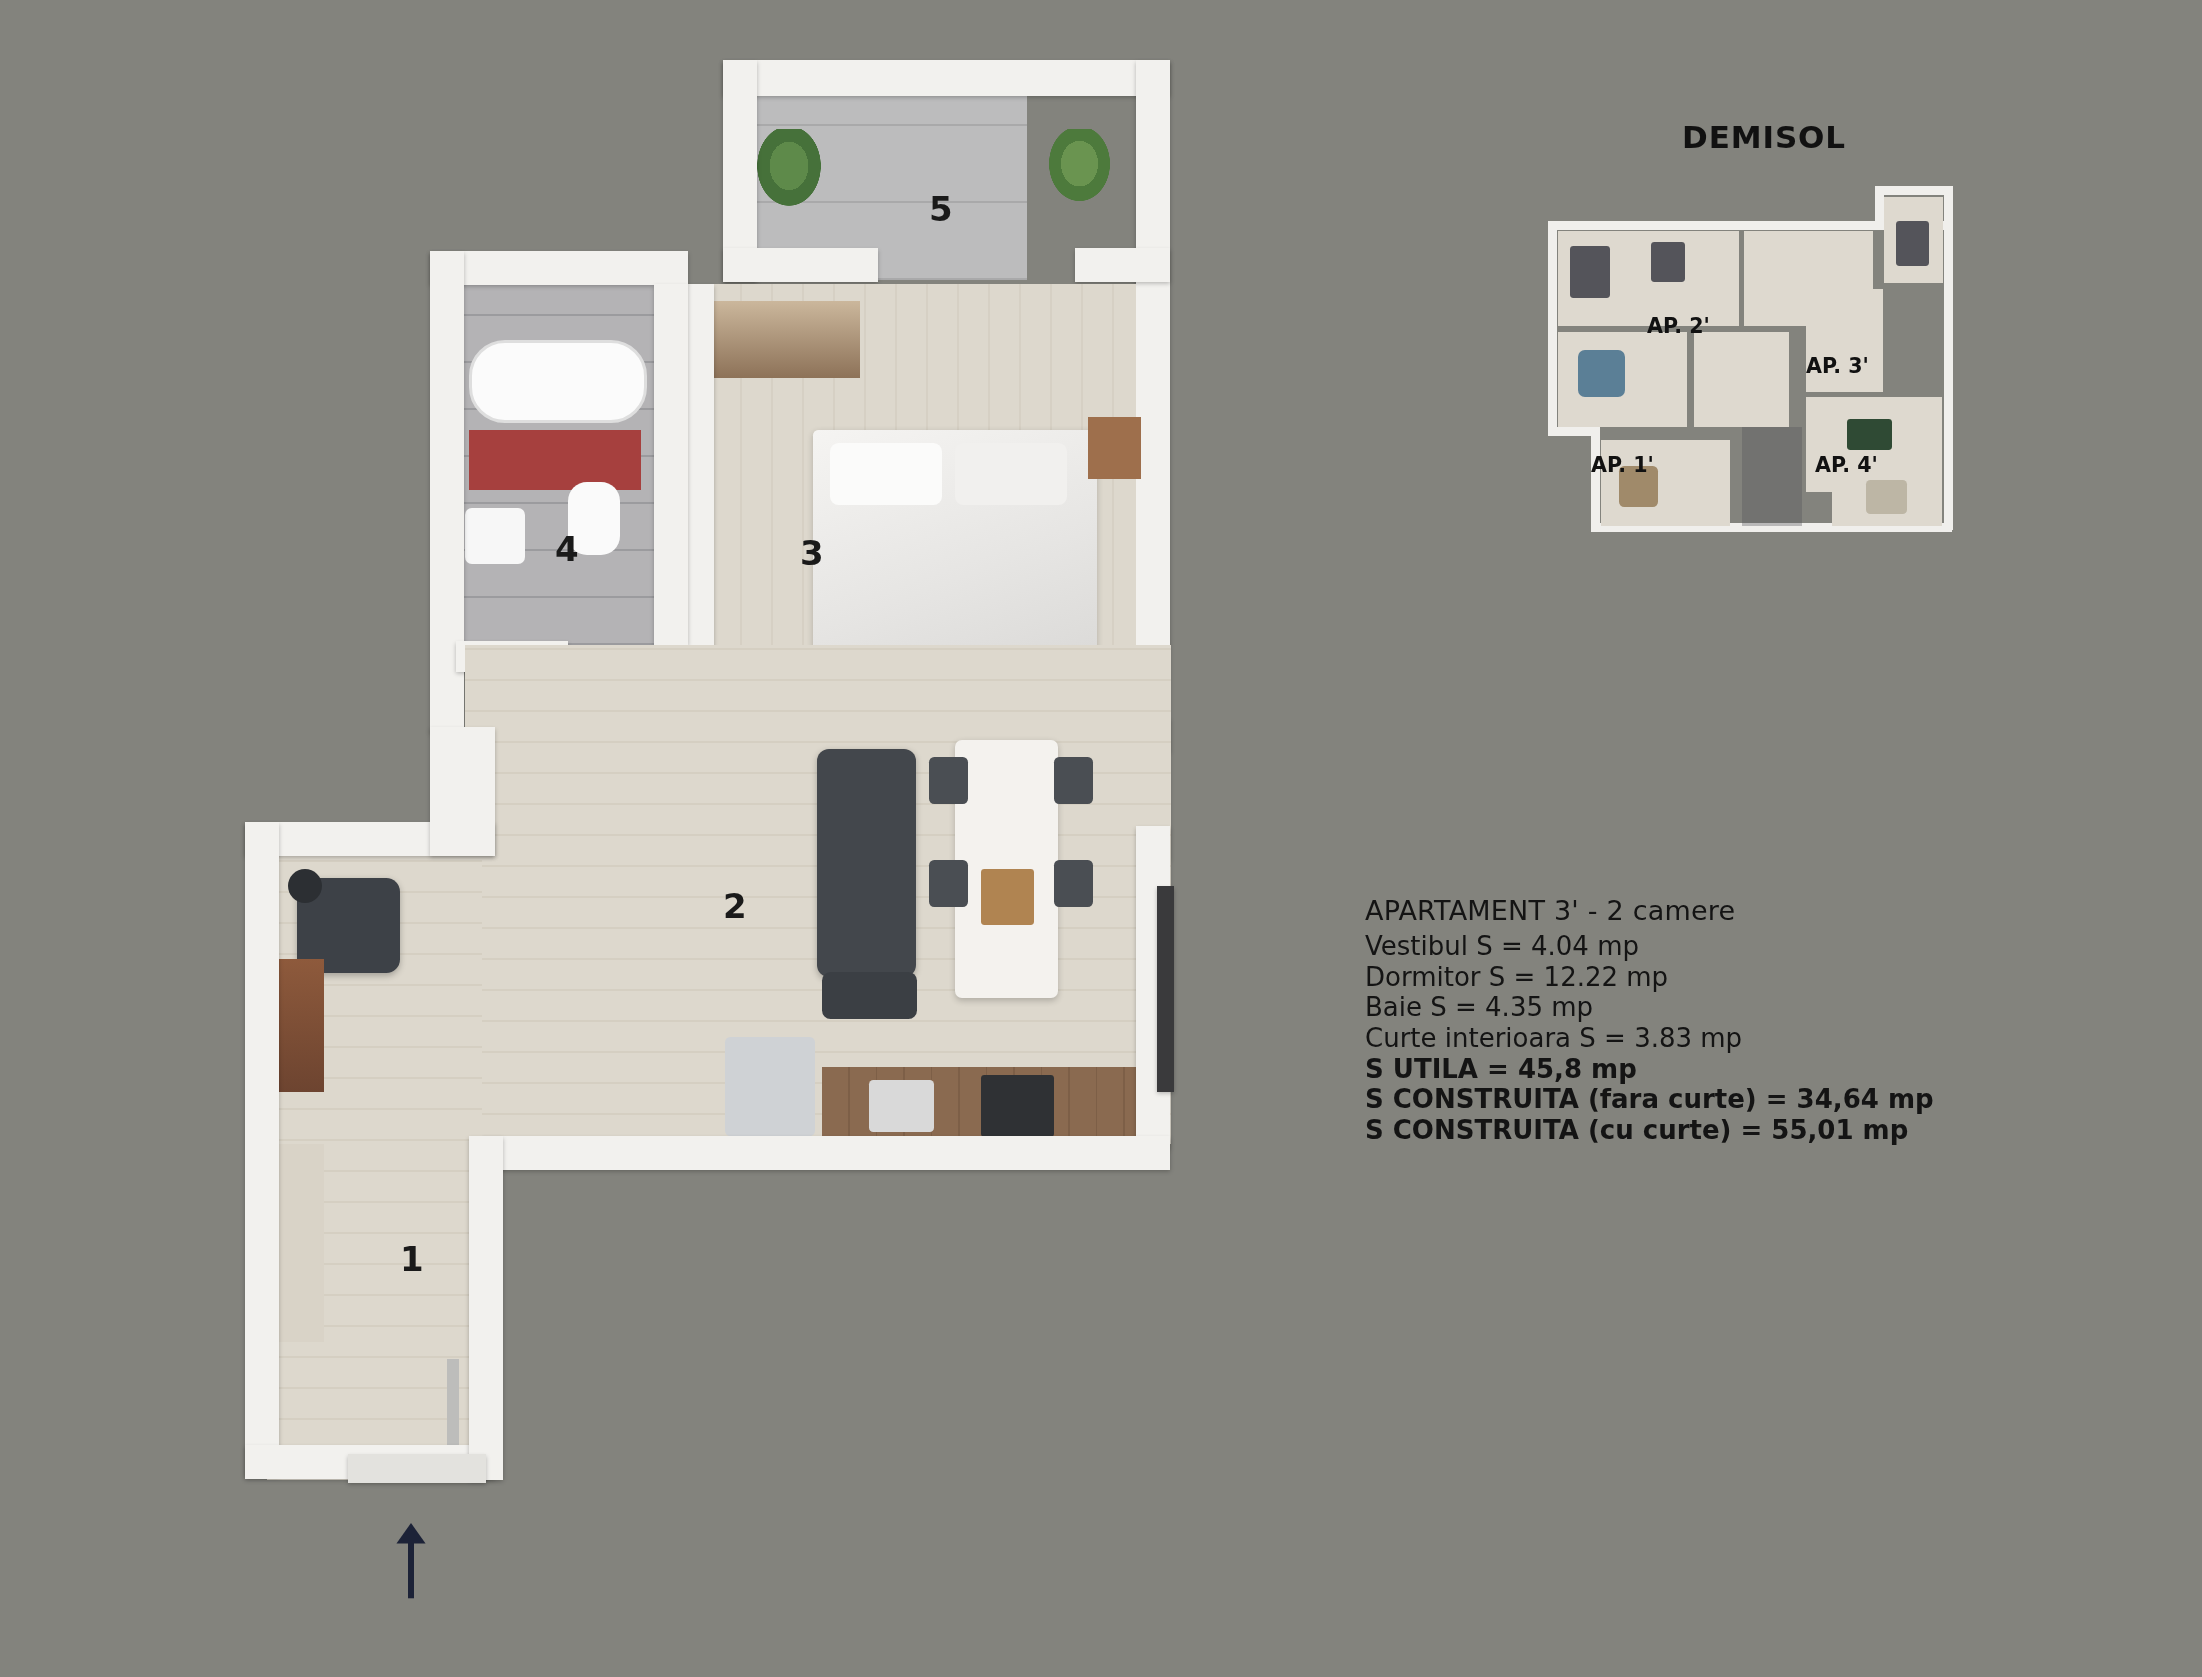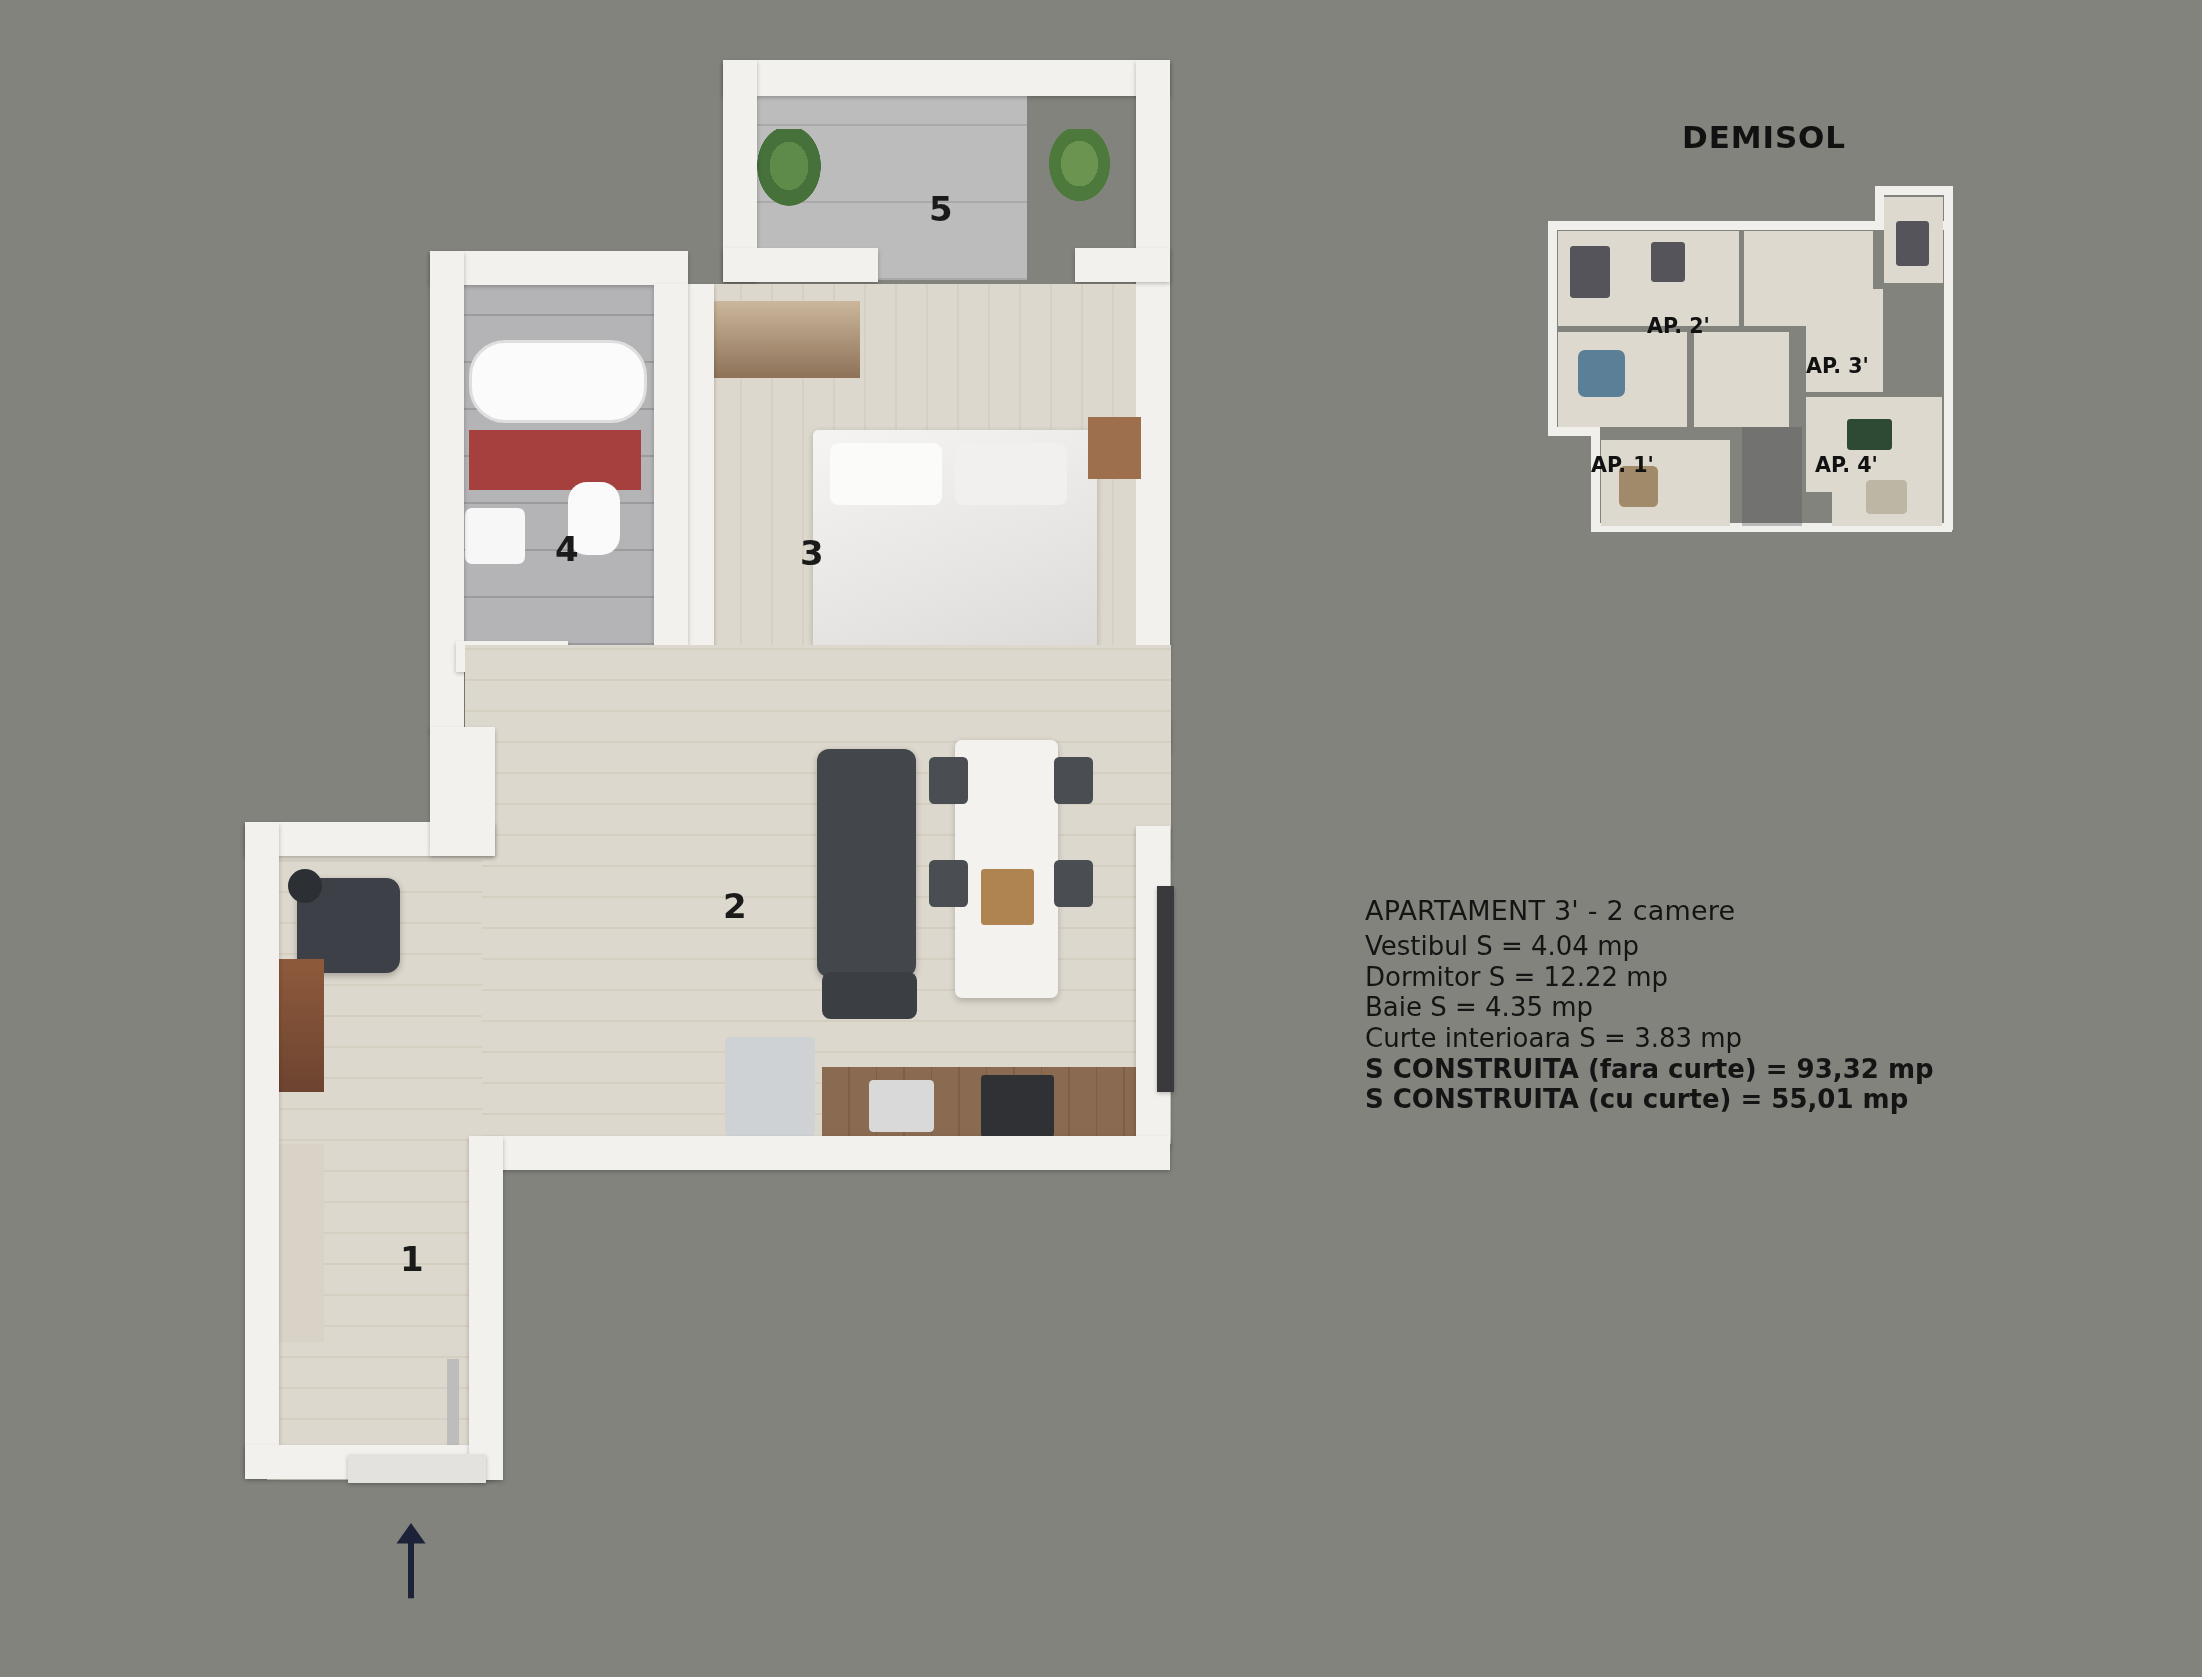--- a/index.html
+++ b/index.html
@@ -268,17 +268,18 @@
     <div class="mini-lbl" style="left:43px; top:284px;">AP. 1'</div>
     <div class="mini-lbl" style="left:267px; top:284px;">AP. 4'</div>
   </div>
 
   <div id="spec">
     <div class="head">APARTAMENT 3' - 2 camere</div>
     <div class="line">Vestibul S = 4.04 mp</div>
     <div class="line">Dormitor S = 12.22 mp</div>
     <div class="line">Baie  S = 4.35 mp</div>
     <div class="line">Curte interioara S = 3.83 mp</div>
-    <div class="bold">S CONSTRUITA (fara curte) = 93,32 mp</div>
+    <div class="bold">S UTILA = 45,8 mp</div>
+    <div class="bold">S CONSTRUITA (fara curte) = 34,64 mp</div>
     <div class="bold">S CONSTRUITA (cu curte) = 55,01 mp</div>
   </div>
 </div>
 
 
 </body></html>

